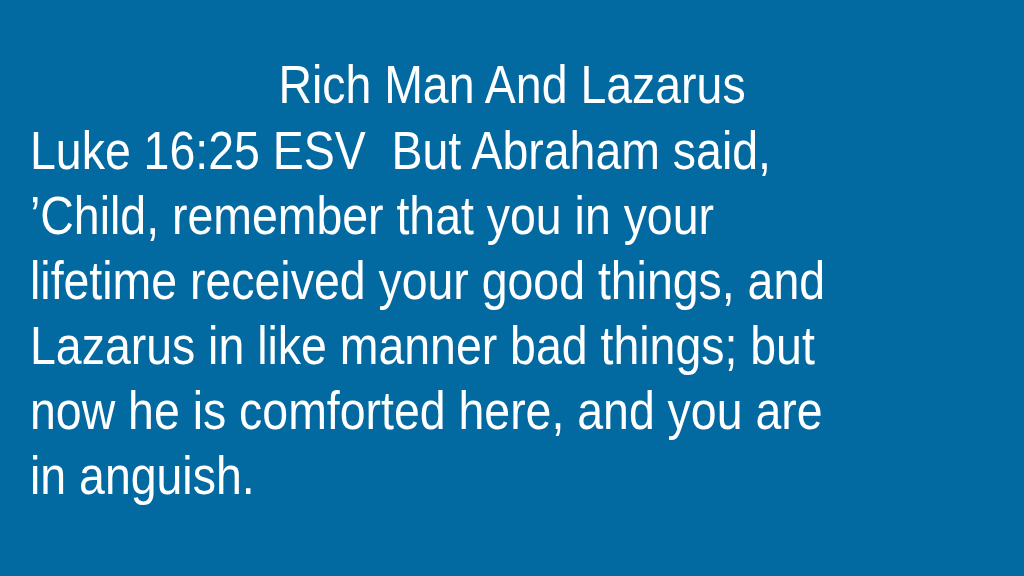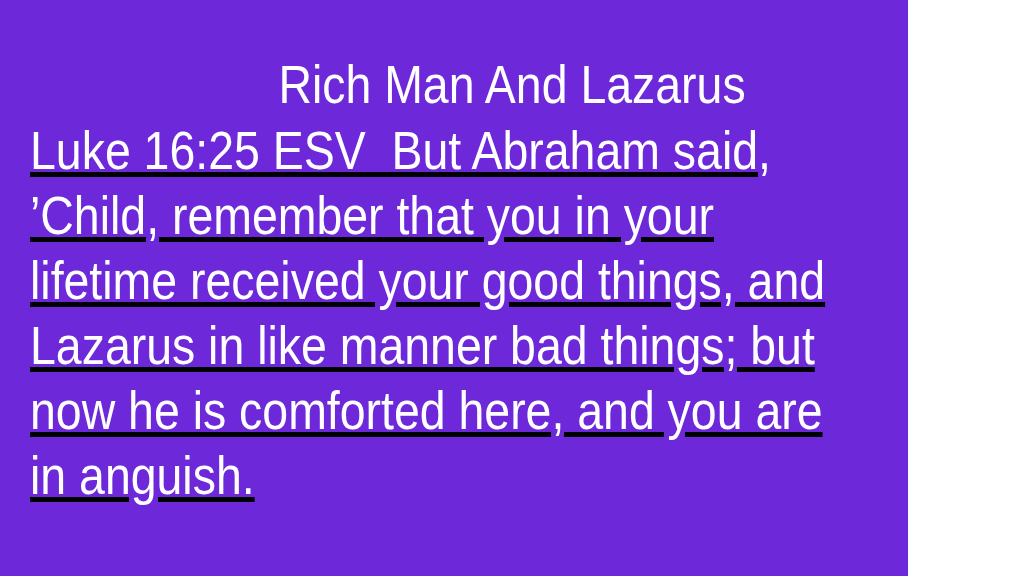--- a/index.html
+++ b/index.html
@@ -6,23 +6,23 @@
     margin: 0;
     padding: 0;
   }
   body {
     width: 1024px;
     height: 576px;
     overflow: hidden;
   }
   .slide {
     position: relative;
-    width: 908px;
+    width: 1024px;
     height: 576px;
-    background: #6d28d9;
+    background: #0369a1;
     font-family: "Liberation Sans", "DejaVu Sans", sans-serif;
     -webkit-font-smoothing: antialiased;
   }
   .slide-title {
     position: absolute;
     left: 0;
     top: 52px;
     width: 1024px;
     text-align: center;
     color: #ffffff;
@@ -32,21 +32,20 @@
     letter-spacing: 0px;
     transform: scaleX(0.86);
     transform-origin: center top;
     white-space: pre;
   }
   .body-block {
     position: absolute;
     left: 30px;
     top: 118px;
     width: 990px;
-    text-decoration: underline;
   }
   .body-line {
     color: #ffffff;
     font-size: 54px;
     line-height: 65px;
     font-weight: 400;
     white-space: pre;
     transform: scaleX(0.86);
     transform-origin: left top;
   }

